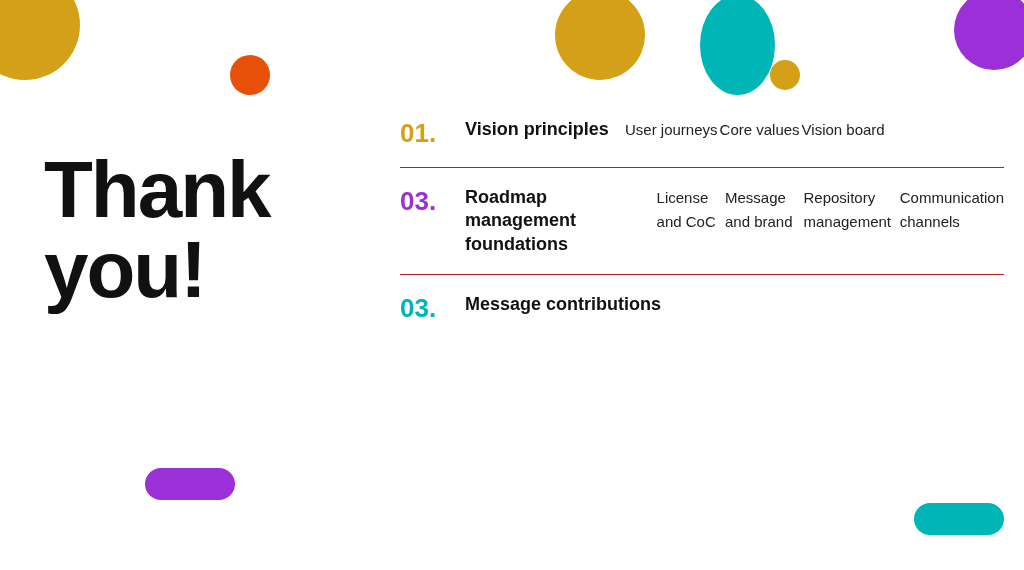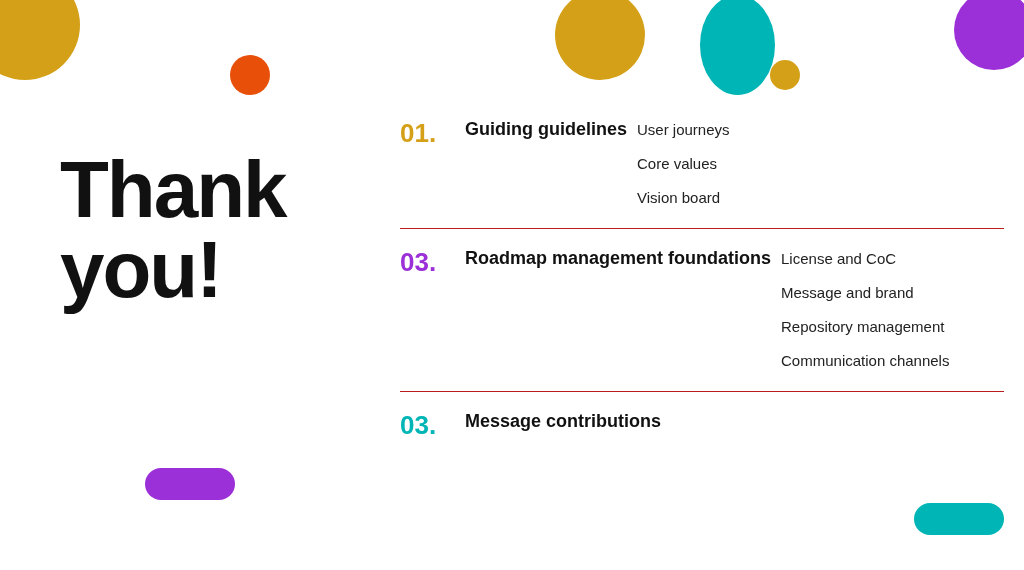--- a/index.html
+++ b/index.html
@@ -84,21 +84,21 @@
       height: 32px;
       background: #00B5B5;
       border-radius: 20px;
       bottom: 35px;
       right: 20px;
     }
 
     
     .left-section {
       position: absolute;
-      left: 60px;
+      left: 44px;
       top: 150px;
     }
 
     .thank-you-text {
       font-size: 80px;
       font-weight: 900;
       color: #111111;
       line-height: 1.0;
       letter-spacing: -2px;
     }
@@ -136,22 +136,22 @@
       font-size: 18px;
       font-weight: 800;
       color: #111111;
       min-width: 160px;
       line-height: 1.3;
       padding-right: 10px;
     }
 
     .section-items {
       display: flex;
-      flex-direction: column;
-      gap: 10px;
+      flex-direction: row;
+      gap: 2px;
     }
 
     .section-item {
       font-size: 15px;
       color: #222222;
       line-height: 1.6;
     }
   </style>
 </head>
 <body>
@@ -169,21 +169,21 @@
   <div class="thank-you-text">
     <div>Thank</div>
     <div>you!</div>
   </div>
 </div>
 
 <div class="right-section">
 
   <div class="section-block">
     <span class="section-number num-gold">01.</span>
-    <span class="section-title">Guiding guidelines</span>
+    <span class="section-title">Vision principles</span>
     <div class="section-items">
       <span class="section-item">User journeys</span>
       <span class="section-item">Core values</span>
       <span class="section-item">Vision board</span>
     </div>
   </div>
 
   <div class="section-block">
     <span class="section-number num-purple">03.</span>
     <span class="section-title">Roadmap management foundations</span>

